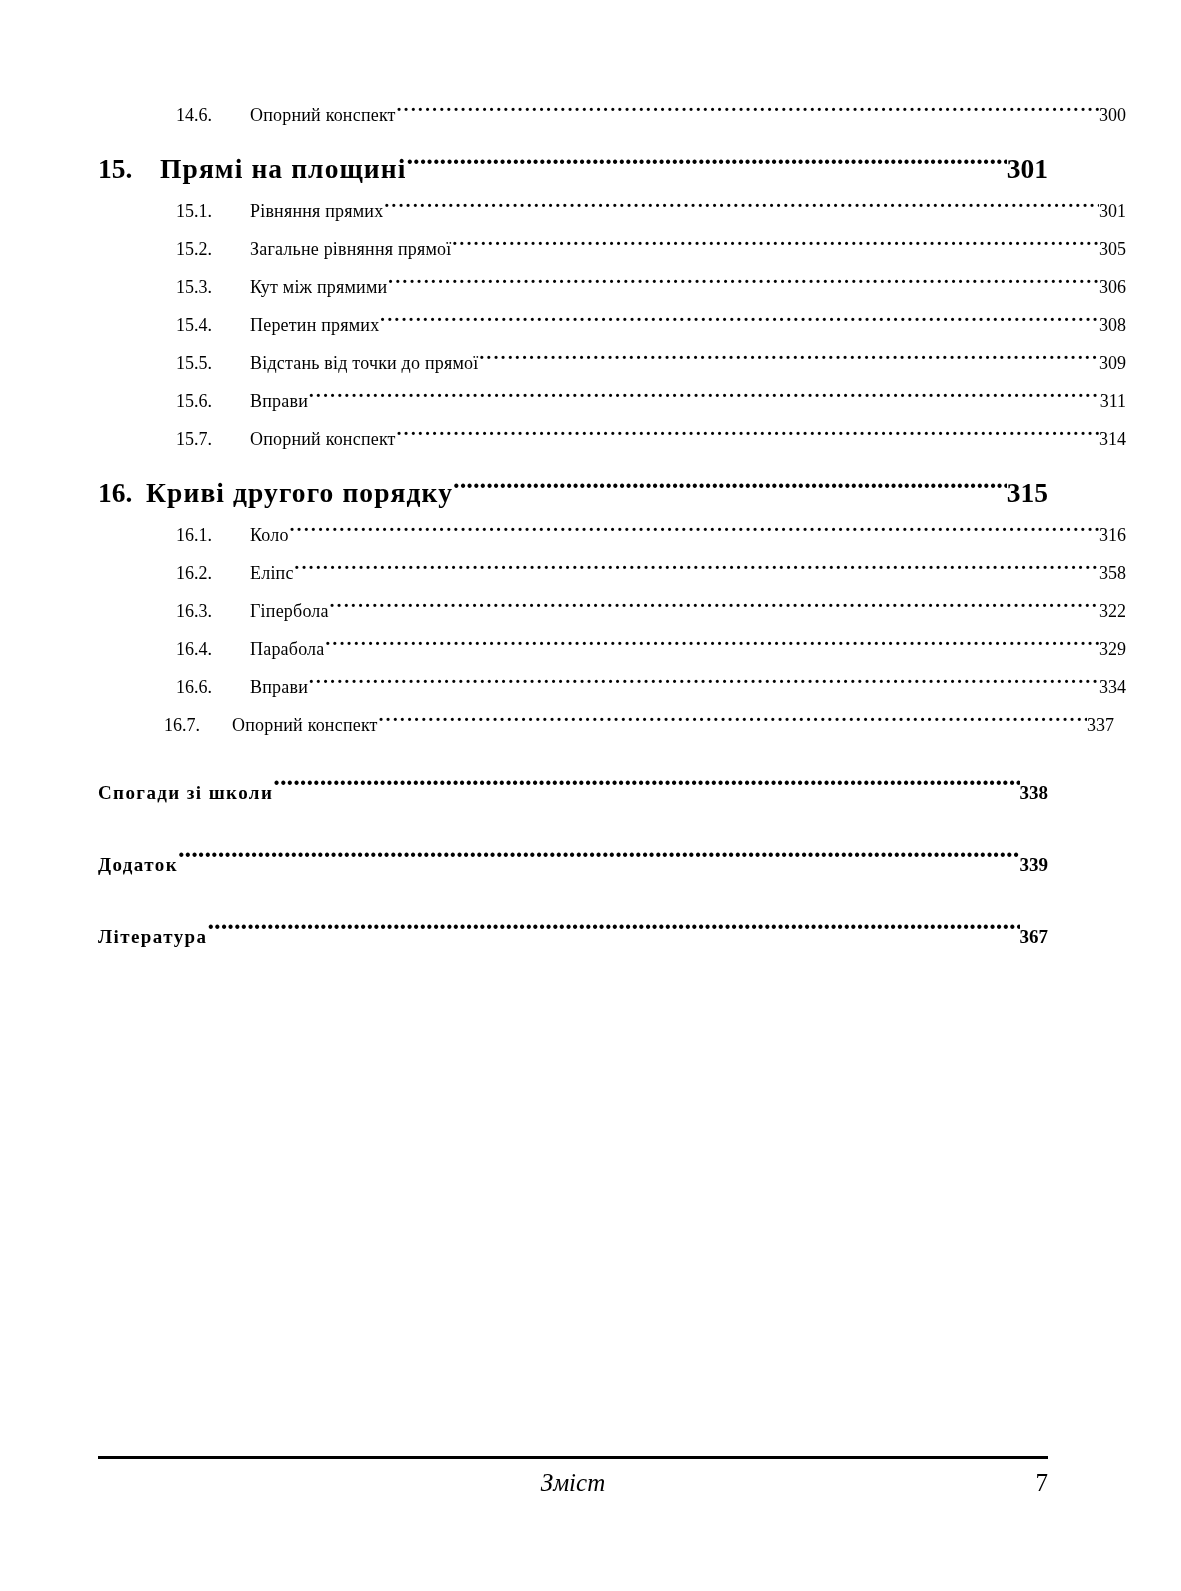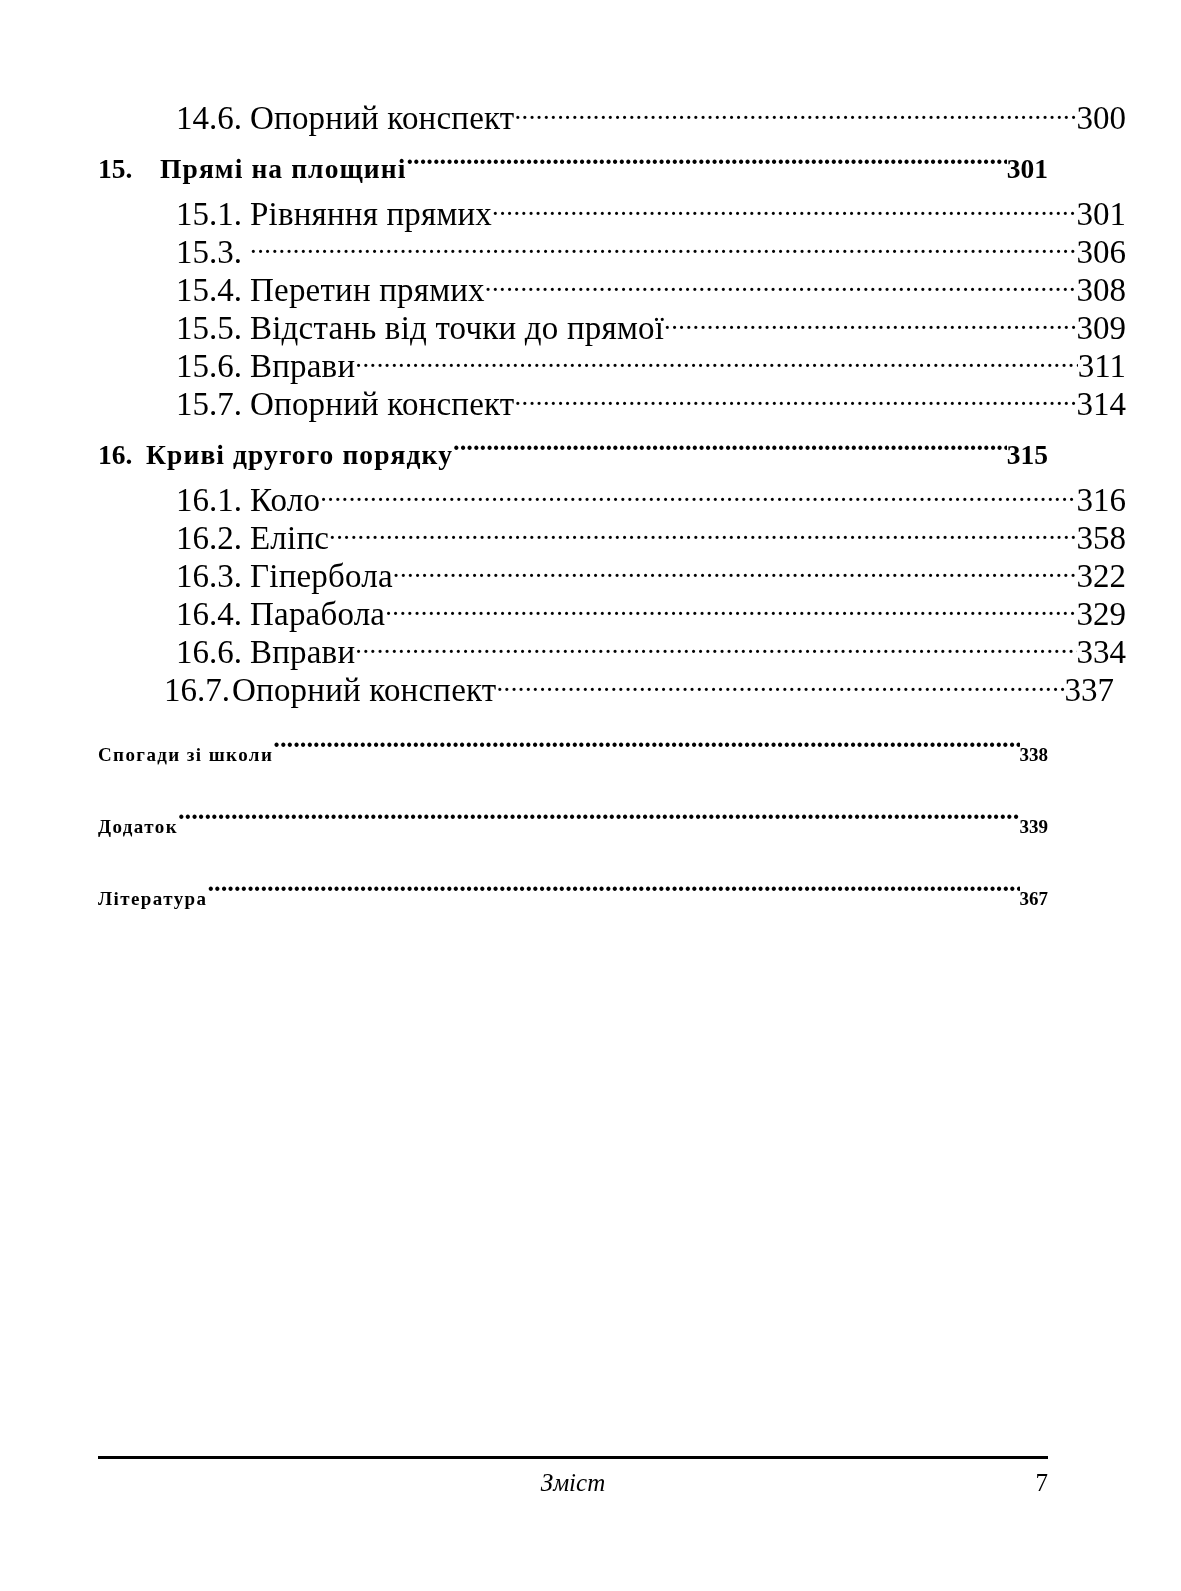--- a/index.html
+++ b/index.html
@@ -26,21 +26,21 @@
   }
 
   
   .row {
     display: flex;
     align-items: baseline;
     width: 100%;
     height: 38px;
     line-height: 38px;
     white-space: nowrap;
-    font-size: 33px;
+    font-size: 18px;
   }
 
   .num {
     flex: 0 0 auto;
     font-variant-numeric: lining-nums;
   }
 
   .title {
     flex: 0 0 auto;
   }
@@ -179,23 +179,30 @@
       <span class="pageno">301</span>
     </div>
 
     <div class="row section">
       <span class="num">15.1.</span>
       <span class="title">Рівняння прямих</span>
       <span class="leader"></span>
       <span class="pageno">301</span>
     </div>
 
+    <div class="row section">
+      <span class="num">15.2.</span>
+      <span class="title">Загальне рівняння прямої</span>
+      <span class="leader"></span>
+      <span class="pageno">305</span>
+    </div>
 
     <div class="row section">
       <span class="num">15.3.</span>
+      <span class="title">Кут між прямими</span>
       <span class="leader"></span>
       <span class="pageno">306</span>
     </div>
 
     <div class="row section">
       <span class="num">15.4.</span>
       <span class="title">Перетин прямих</span>
       <span class="leader"></span>
       <span class="pageno">308</span>
     </div>

